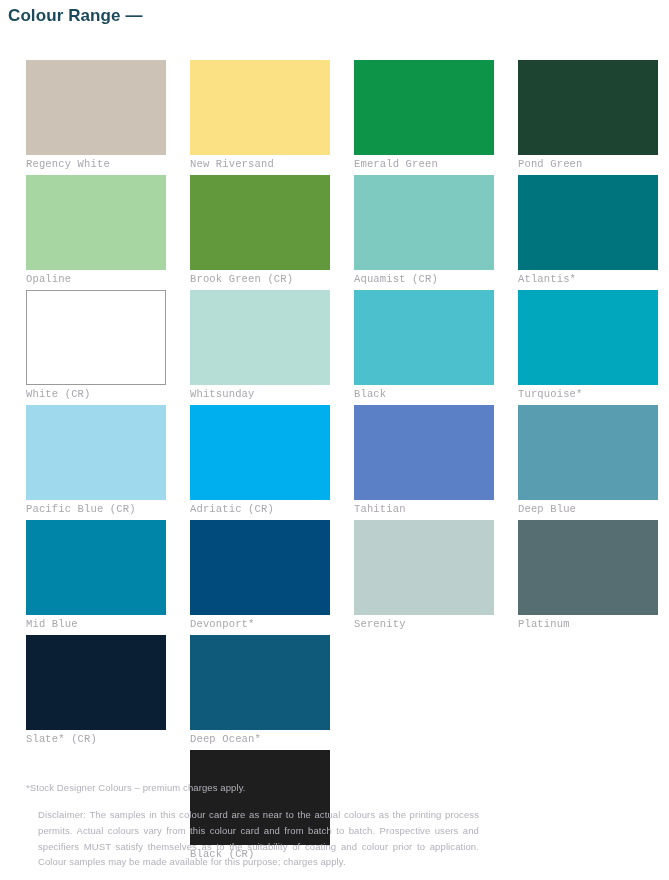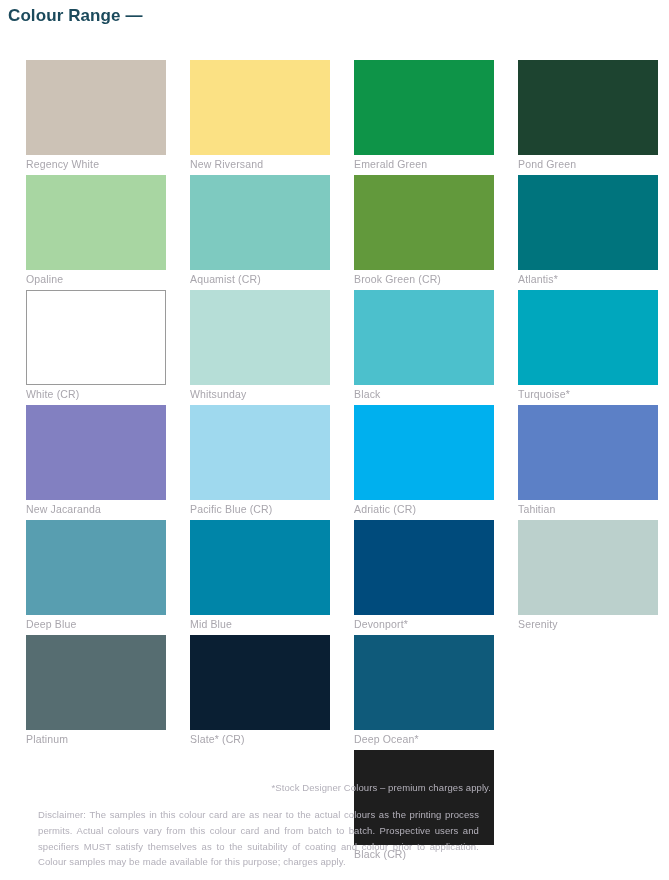--- a/index.html
+++ b/index.html
@@ -36,20 +36,21 @@
     top: 60px;
     width: 660px;
     display: grid;
     grid-template-columns: repeat(4, 164px);
     grid-auto-rows: 115px;
   }
   .swatch-cell {
     position: relative;
     width: 164px;
     height: 141px;
+    font-family: Liberation Mono, monospace;
   }
   .swatch-chip {
     width: 140px;
     height: 95px;
     box-sizing: border-box;
   }
   .swatch-chip.bordered {
     border: 1px solid #9a9a9a;
   }
   .swatch-label {
@@ -66,21 +67,20 @@
     left: 26px;
     top: 782px;
     width: 465px;
   }
   .premium-note {
     font-size: 9.5px;
     color: #b3b0ba;
     letter-spacing: 0.1px;
     margin: 0 0 13px 0;
     line-height: 1.3;
-    text-align: right;
   }
   .disclaimer {
     font-size: 9.5px;
     color: #b3b0ba;
     letter-spacing: 0.1px;
     line-height: 1.65;
     margin: 12px;
     text-align: justify;
   }
 </style>
@@ -106,50 +106,46 @@
       </div>
       <div class="swatch-cell">
         <div class="swatch-chip" style="background: rgb(29, 68, 48);"></div>
         <div class="swatch-label">Pond Green</div>
       </div>
       <div class="swatch-cell">
         <div class="swatch-chip" style="background: rgb(168, 214, 162);"></div>
         <div class="swatch-label">Opaline</div>
       </div>
       <div class="swatch-cell">
+        <div class="swatch-chip" style="background: rgb(98, 153, 60);"></div>
+        <div class="swatch-label">Brook Green (CR)</div>
+      </div>
+      <div class="swatch-cell">
         <div class="swatch-chip" style="background: rgb(126, 202, 192);"></div>
         <div class="swatch-label">Aquamist (CR)</div>
-      </div>
-      <div class="swatch-cell">
-        <div class="swatch-chip" style="background: rgb(98, 153, 60);"></div>
-        <div class="swatch-label">Brook Green (CR)</div>
       </div>
       <div class="swatch-cell">
         <div class="swatch-chip" style="background: rgb(0, 116, 125);"></div>
         <div class="swatch-label">Atlantis*</div>
       </div>
       <div class="swatch-cell">
         <div class="swatch-chip bordered" style="background: rgb(255, 255, 255);"></div>
         <div class="swatch-label">White (CR)</div>
       </div>
       <div class="swatch-cell">
         <div class="swatch-chip" style="background: rgb(182, 222, 215);"></div>
         <div class="swatch-label">Whitsunday</div>
       </div>
       <div class="swatch-cell">
         <div class="swatch-chip" style="background: rgb(76, 192, 204);"></div>
         <div class="swatch-label">Black</div>
       </div>
       <div class="swatch-cell">
         <div class="swatch-chip" style="background: rgb(0, 167, 189);"></div>
         <div class="swatch-label">Turquoise*</div>
-      </div>
-      <div class="swatch-cell">
-        <div class="swatch-chip" style="background: rgb(130, 128, 193);"></div>
-        <div class="swatch-label">New Jacaranda</div>
       </div>
       <div class="swatch-cell">
         <div class="swatch-chip" style="background: rgb(159, 217, 238);"></div>
         <div class="swatch-label">Pacific Blue (CR)</div>
       </div>
       <div class="swatch-cell">
         <div class="swatch-chip" style="background: rgb(0, 176, 238);"></div>
         <div class="swatch-label">Adriatic (CR)</div>
       </div>
       <div class="swatch-cell">

